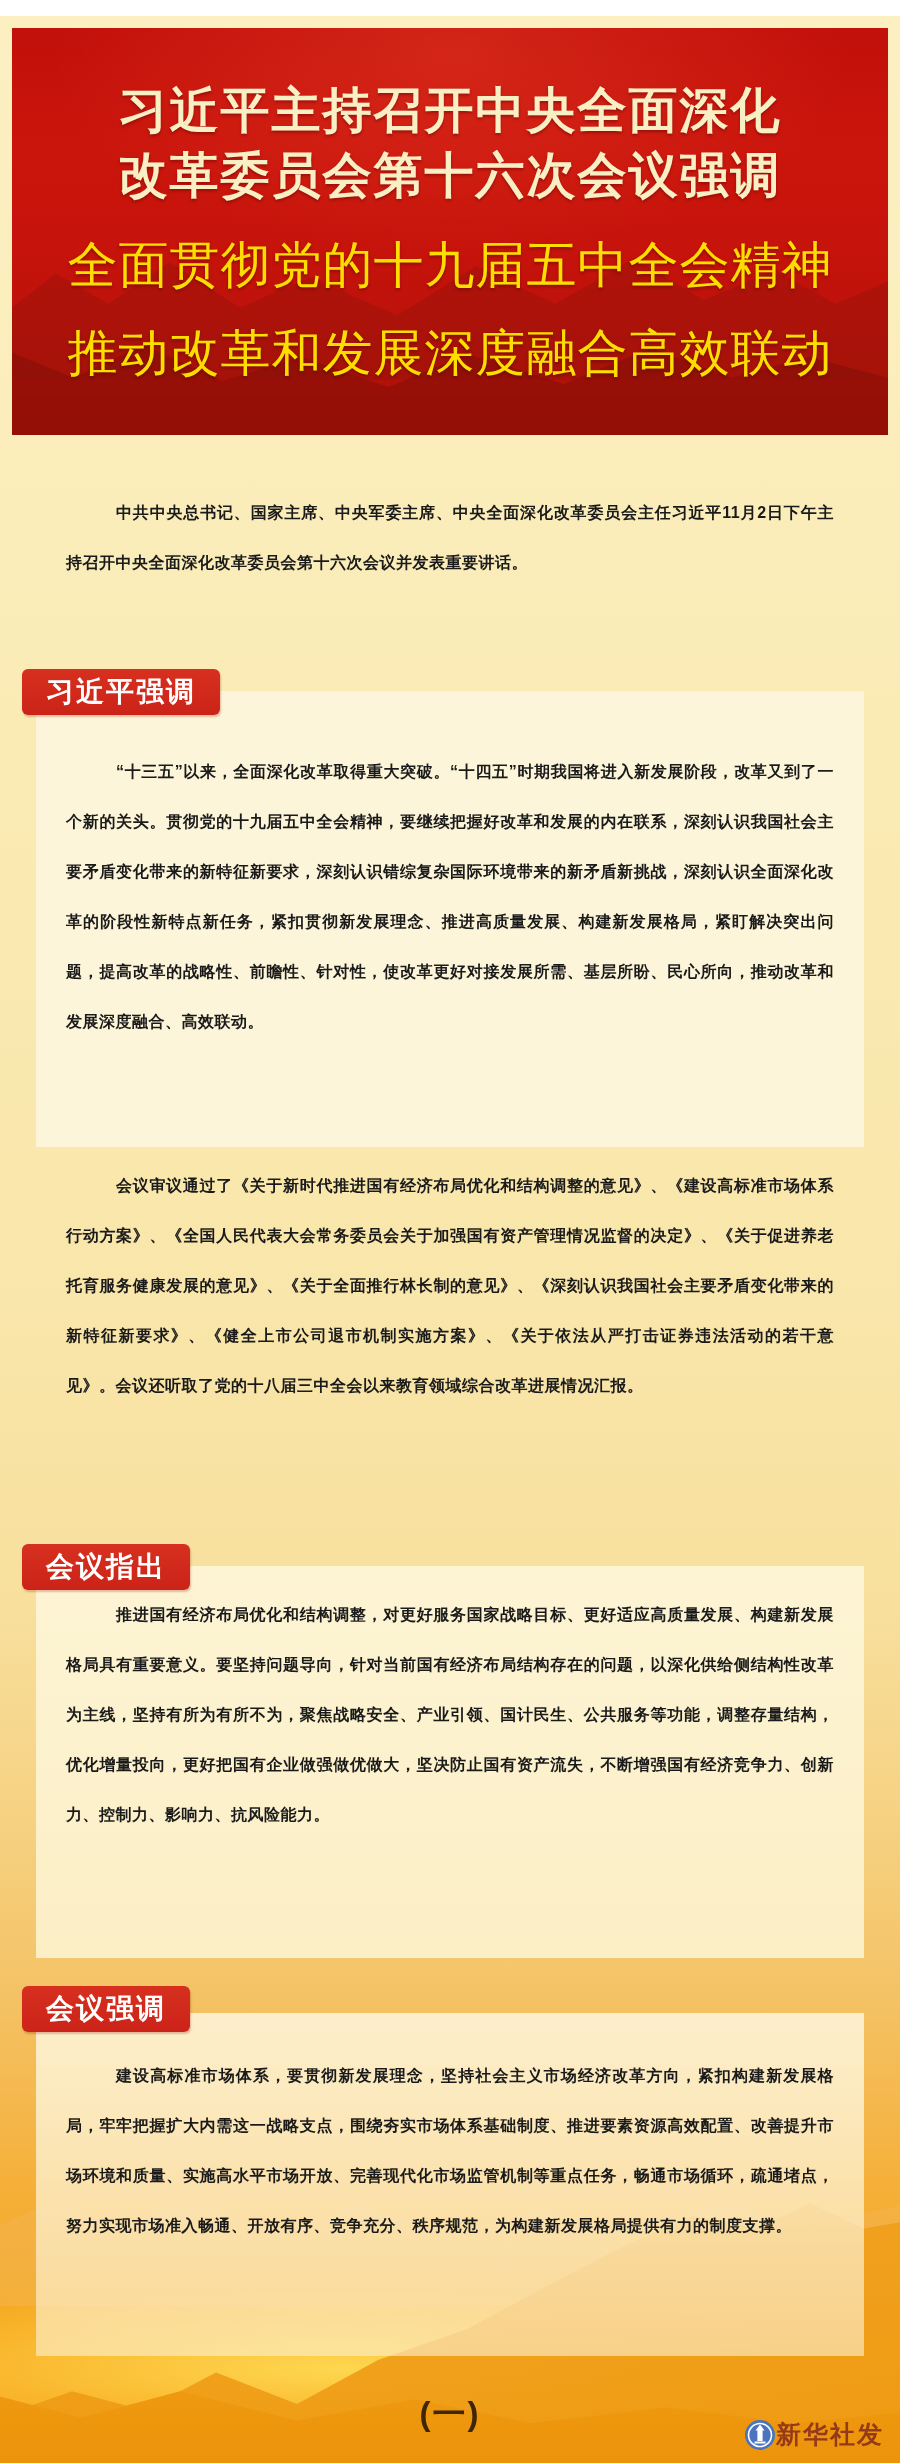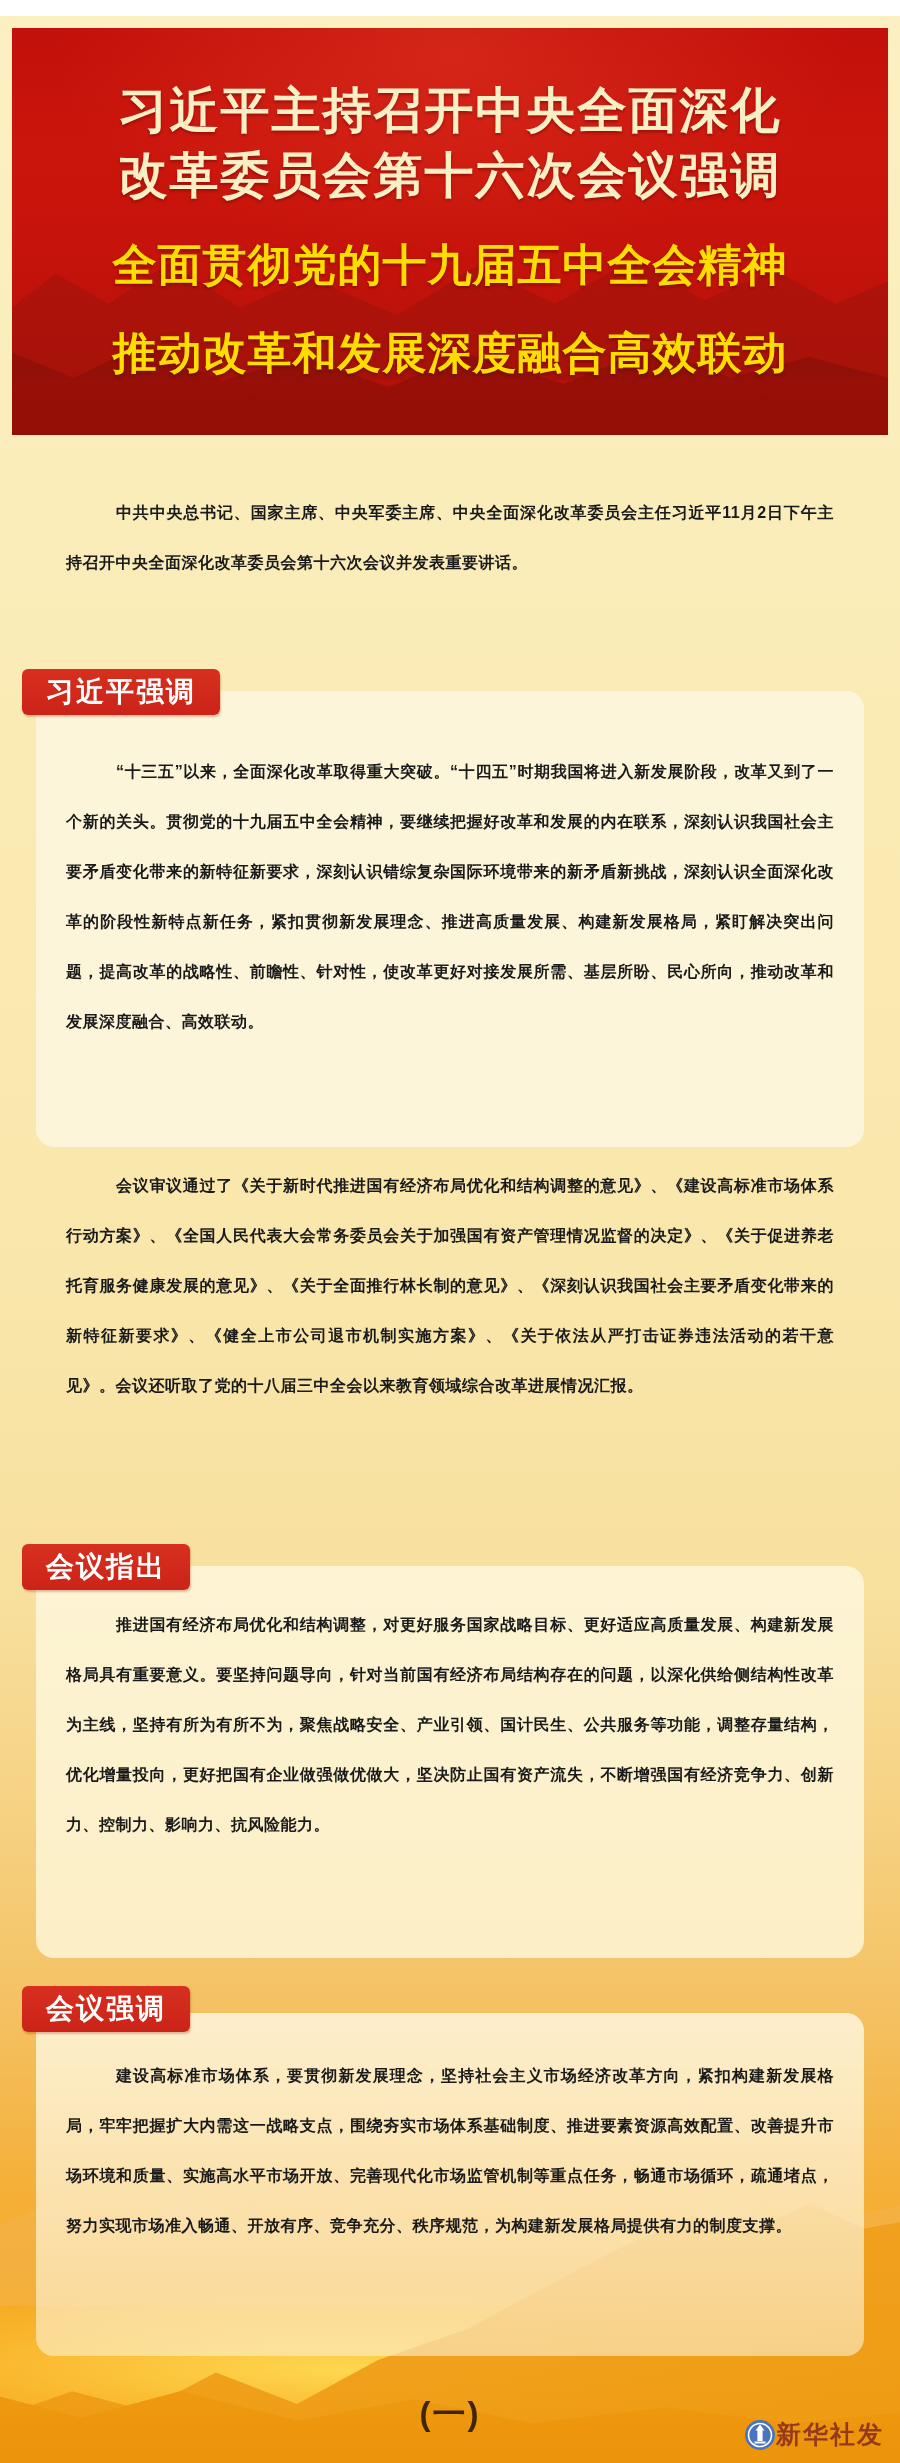--- a/index.html
+++ b/index.html
@@ -41,21 +41,21 @@
     background:#7e0e05;opacity:.5;
     clip-path:polygon(0 100%,0 45%,7% 62%,15% 40%,24% 64%,33% 48%,43% 68%,52% 46%,63% 66%,73% 42%,82% 62%,91% 48%,100% 62%,100% 100%);
   }
   .banner-inner{position:relative;display:flex;flex-direction:column;align-items:center;padding-top:50px;}
   .title-line{
     font-size:49px;line-height:65px;font-weight:700;
     letter-spacing:2px;white-space:nowrap;
     text-shadow:0 2px 3px rgba(90,5,0,.45);
   }
   .subtitle-line{
-    font-size:44px;line-height:66px;font-weight:700;
+    font-size:50px;line-height:66px;font-weight:400;
     letter-spacing:1px;white-space:nowrap;
     text-shadow:0 2px 3px rgba(90,5,0,.5);
   }
   .sp24{height:24px;} .sp22{height:22px;}
   
   .para{
     position:absolute;left:66px;width:768px;
     font-size:16px;line-height:50px;font-weight:600;
     color:#1a1a1a;text-align:justify;text-indent:50px;
     letter-spacing:.5px;
@@ -66,21 +66,20 @@
     padding:0 24px;z-index:5;
     background:linear-gradient(180deg,#d7301f,#cb2318);
     color:#ffffff;font-size:28px;font-weight:700;
     line-height:46px;letter-spacing:2px;white-space:nowrap;
     box-shadow:1px 2px 2px rgba(130,20,5,.25);
     border-radius:6px;
   }
   .panel{
     position:absolute;left:36px;width:828px;z-index:2;
     overflow:hidden;
-    border-radius:18px;
   }
   .panel .para{position:relative;left:30px;margin:0;}
   .panel1{top:675px;height:456px;background:#fdf5d9;}
   .panel2{top:1550px;height:392px;background:linear-gradient(180deg,#fdf4d4,#fcefc6);}
   .panel3{top:1997px;height:343px;background:linear-gradient(180deg,rgba(254,247,222,.85),rgba(253,240,205,.62));}
   
   .m-far{
     position:absolute;left:0;right:0;top:2110px;height:180px;z-index:1;
     background:#f3b44e;opacity:.55;
     clip-path:polygon(0 100%,0 55%,6% 42%,13% 56%,21% 40%,30% 58%,40% 44%,50% 60%,60% 46%,70% 58%,80% 42%,90% 56%,100% 44%,100% 100%);
@@ -135,21 +134,21 @@
 
   <div class="badge" style="top:653px;">习近平强调</div>
   <div class="panel panel1">
     <div class="para" style="top:0;padding-top:56px;">“十三五”以来，全面深化改革取得重大突破。“十四五”时期我国将进入新发展阶段，改革又到了一个新的关头。贯彻党的十九届五中全会精神，要继续把握好改革和发展的内在联系，深刻认识我国社会主要矛盾变化带来的新特征新要求，深刻认识错综复杂国际环境带来的新矛盾新挑战，深刻认识全面深化改革的阶段性新特点新任务，紧扣贯彻新发展理念、推进高质量发展、构建新发展格局，紧盯解决突出问题，提高改革的战略性、前瞻性、针对性，使改革更好对接发展所需、基层所盼、民心所向，推动改革和发展深度融合、高效联动。</div>
   </div>
 
   <div class="para" style="top:1145px;">会议审议通过了《关于新时代推进国有经济布局优化和结构调整的意见》、《建设高标准市场体系行动方案》、《全国人民代表大会常务委员会关于加强国有资产管理情况监督的决定》、《关于促进养老托育服务健康发展的意见》、《关于全面推行林长制的意见》、《深刻认识我国社会主要矛盾变化带来的新特征新要求》、《健全上市公司退市机制实施方案》、《关于依法从严打击证券违法活动的若干意见》。会议还听取了党的十八届三中全会以来教育领域综合改革进展情况汇报。</div>
 
   <div class="badge" style="top:1528px;">会议指出</div>
   <div class="panel panel2">
-    <div class="para" style="top:0;padding-top:34px;">推进国有经济布局优化和结构调整，对更好服务国家战略目标、更好适应高质量发展、构建新发展格局具有重要意义。要坚持问题导向，针对当前国有经济布局结构存在的问题，以深化供给侧结构性改革为主线，坚持有所为有所不为，聚焦战略安全、产业引领、国计民生、公共服务等功能，调整存量结构，优化增量投向，更好把国有企业做强做优做大，坚决防止国有资产流失，不断增强国有经济竞争力、创新力、控制力、影响力、抗风险能力。</div>
+    <div class="para" style="top:0;padding-top:24px;">推进国有经济布局优化和结构调整，对更好服务国家战略目标、更好适应高质量发展、构建新发展格局具有重要意义。要坚持问题导向，针对当前国有经济布局结构存在的问题，以深化供给侧结构性改革为主线，坚持有所为有所不为，聚焦战略安全、产业引领、国计民生、公共服务等功能，调整存量结构，优化增量投向，更好把国有企业做强做优做大，坚决防止国有资产流失，不断增强国有经济竞争力、创新力、控制力、影响力、抗风险能力。</div>
   </div>
 
   <div class="m-far"></div>
   <div class="m-glow"></div>
   <div class="m-mid"></div>
   <div class="m-near"></div>
 
   <div class="badge" style="top:1970px;">会议强调</div>
   <div class="panel panel3">
     <div class="para" style="top:0;padding-top:38px;">建设高标准市场体系，要贯彻新发展理念，坚持社会主义市场经济改革方向，紧扣构建新发展格局，牢牢把握扩大内需这一战略支点，围绕夯实市场体系基础制度、推进要素资源高效配置、改善提升市场环境和质量、实施高水平市场开放、完善现代化市场监管机制等重点任务，畅通市场循环，疏通堵点，努力实现市场准入畅通、开放有序、竞争充分、秩序规范，为构建新发展格局提供有力的制度支撑。</div>

